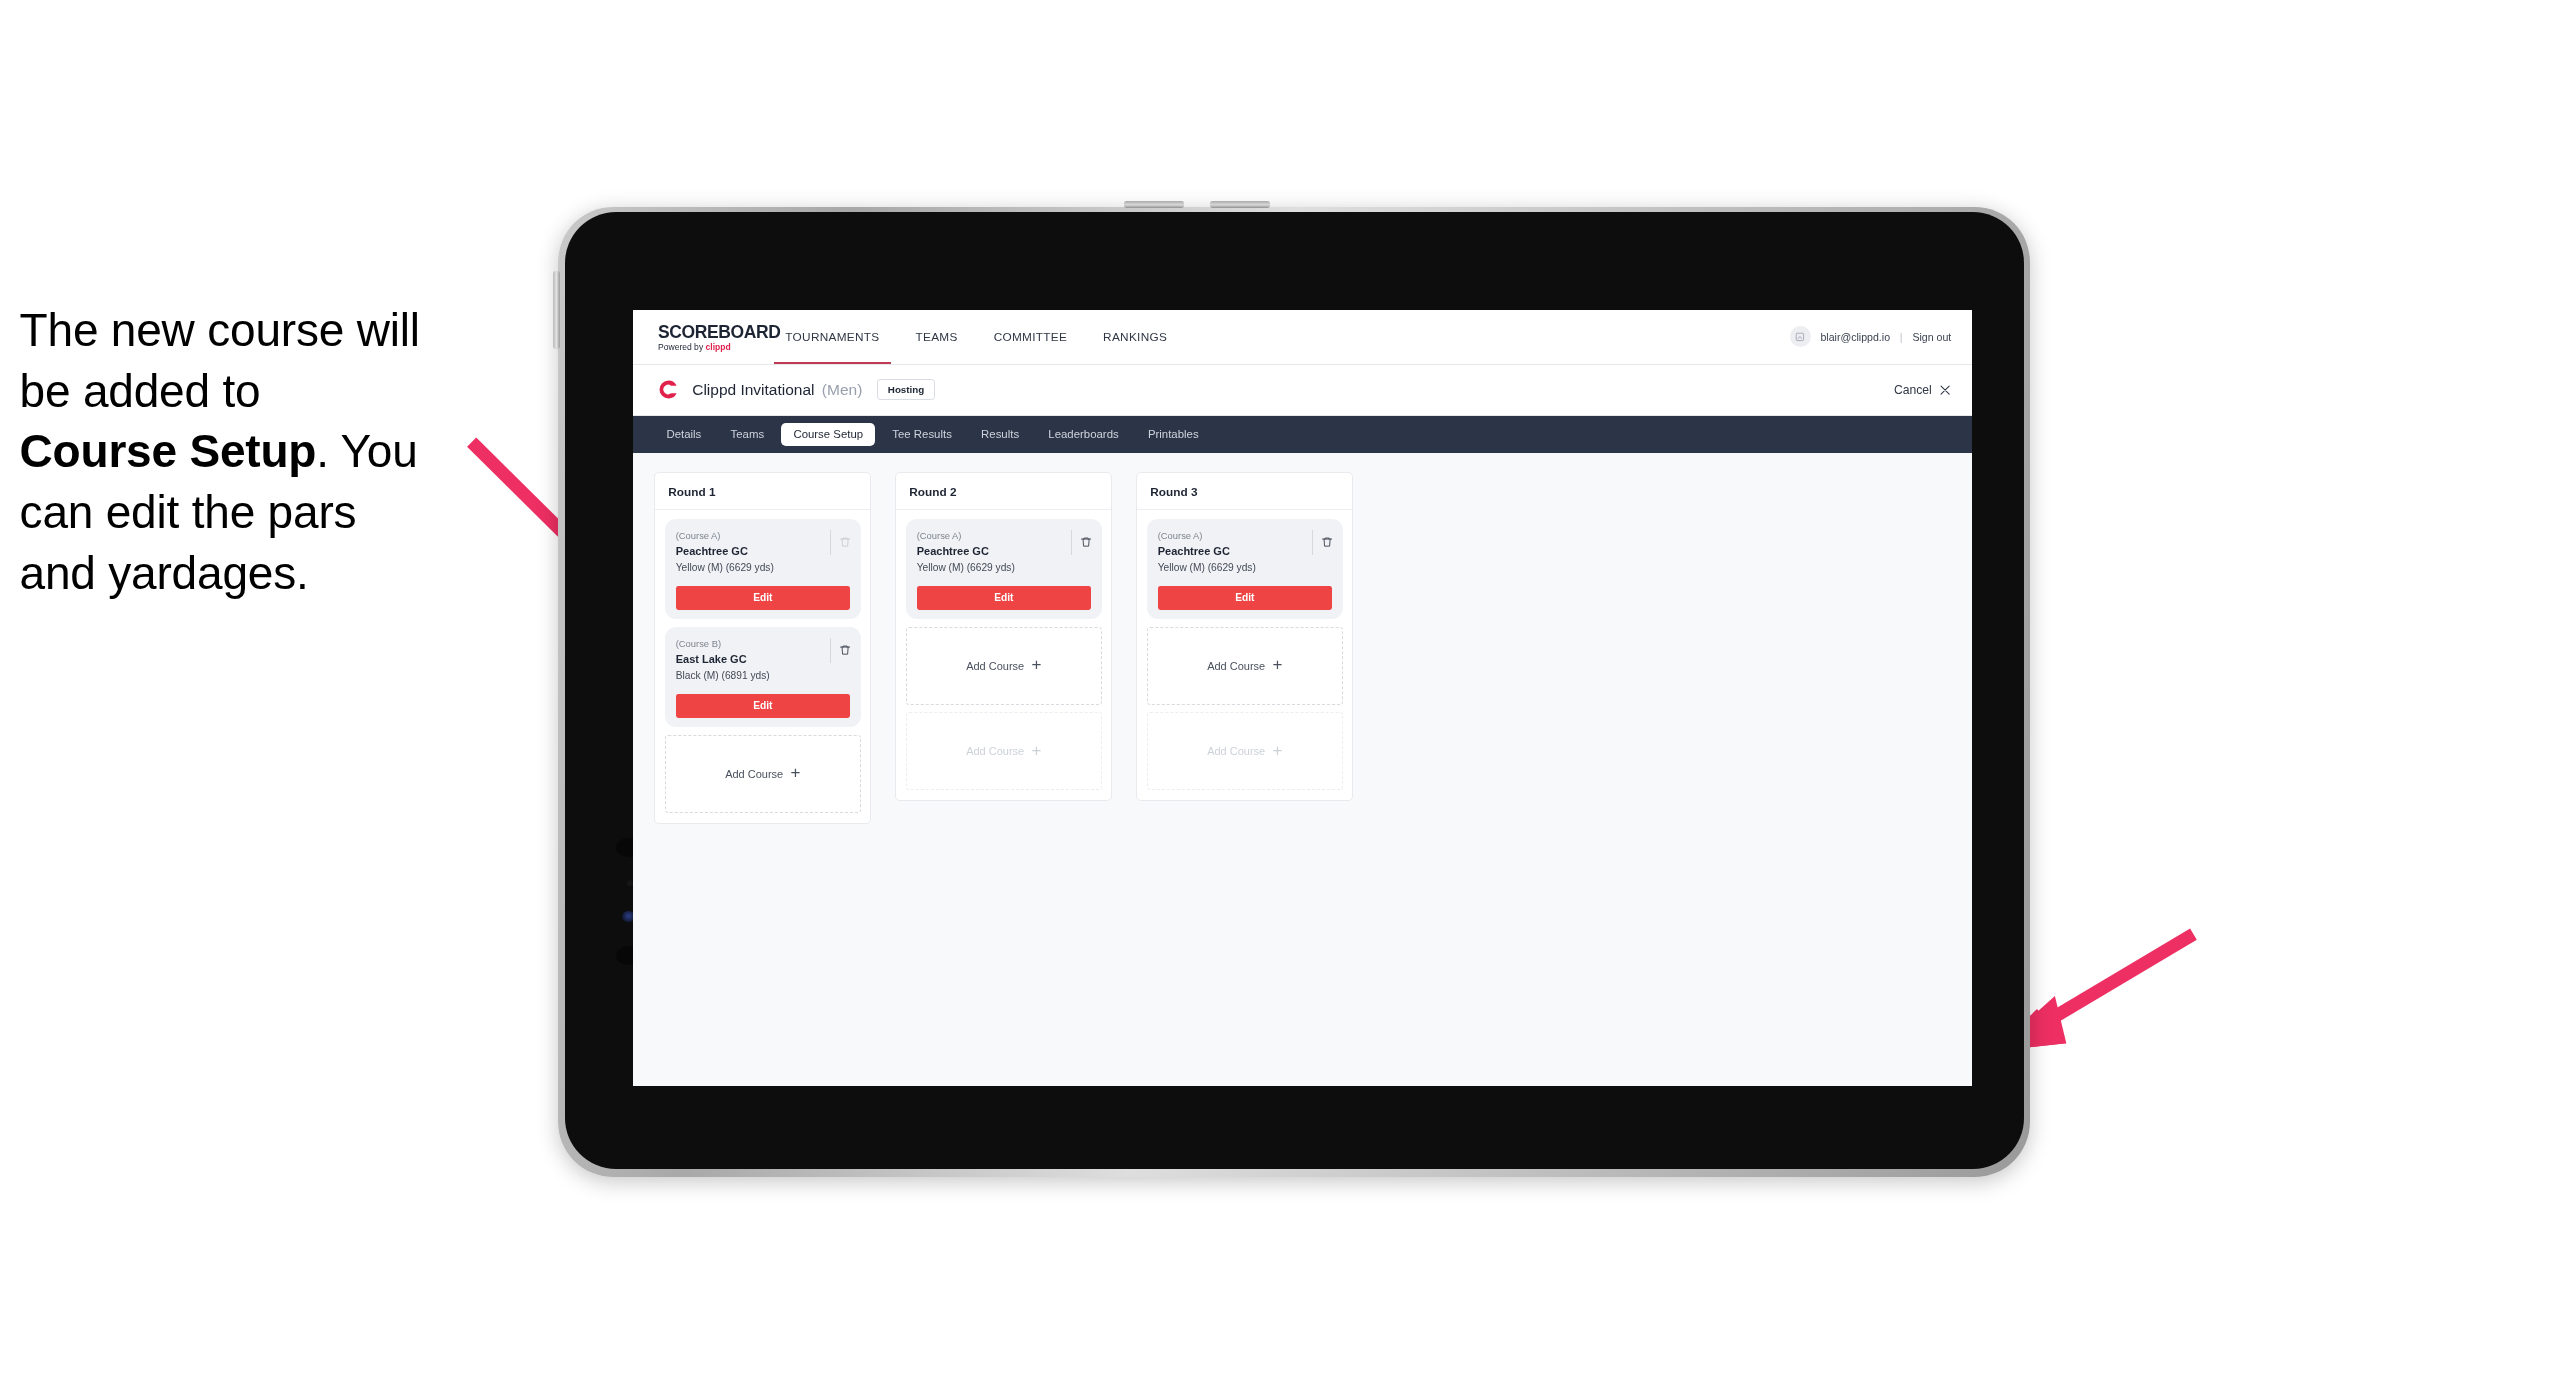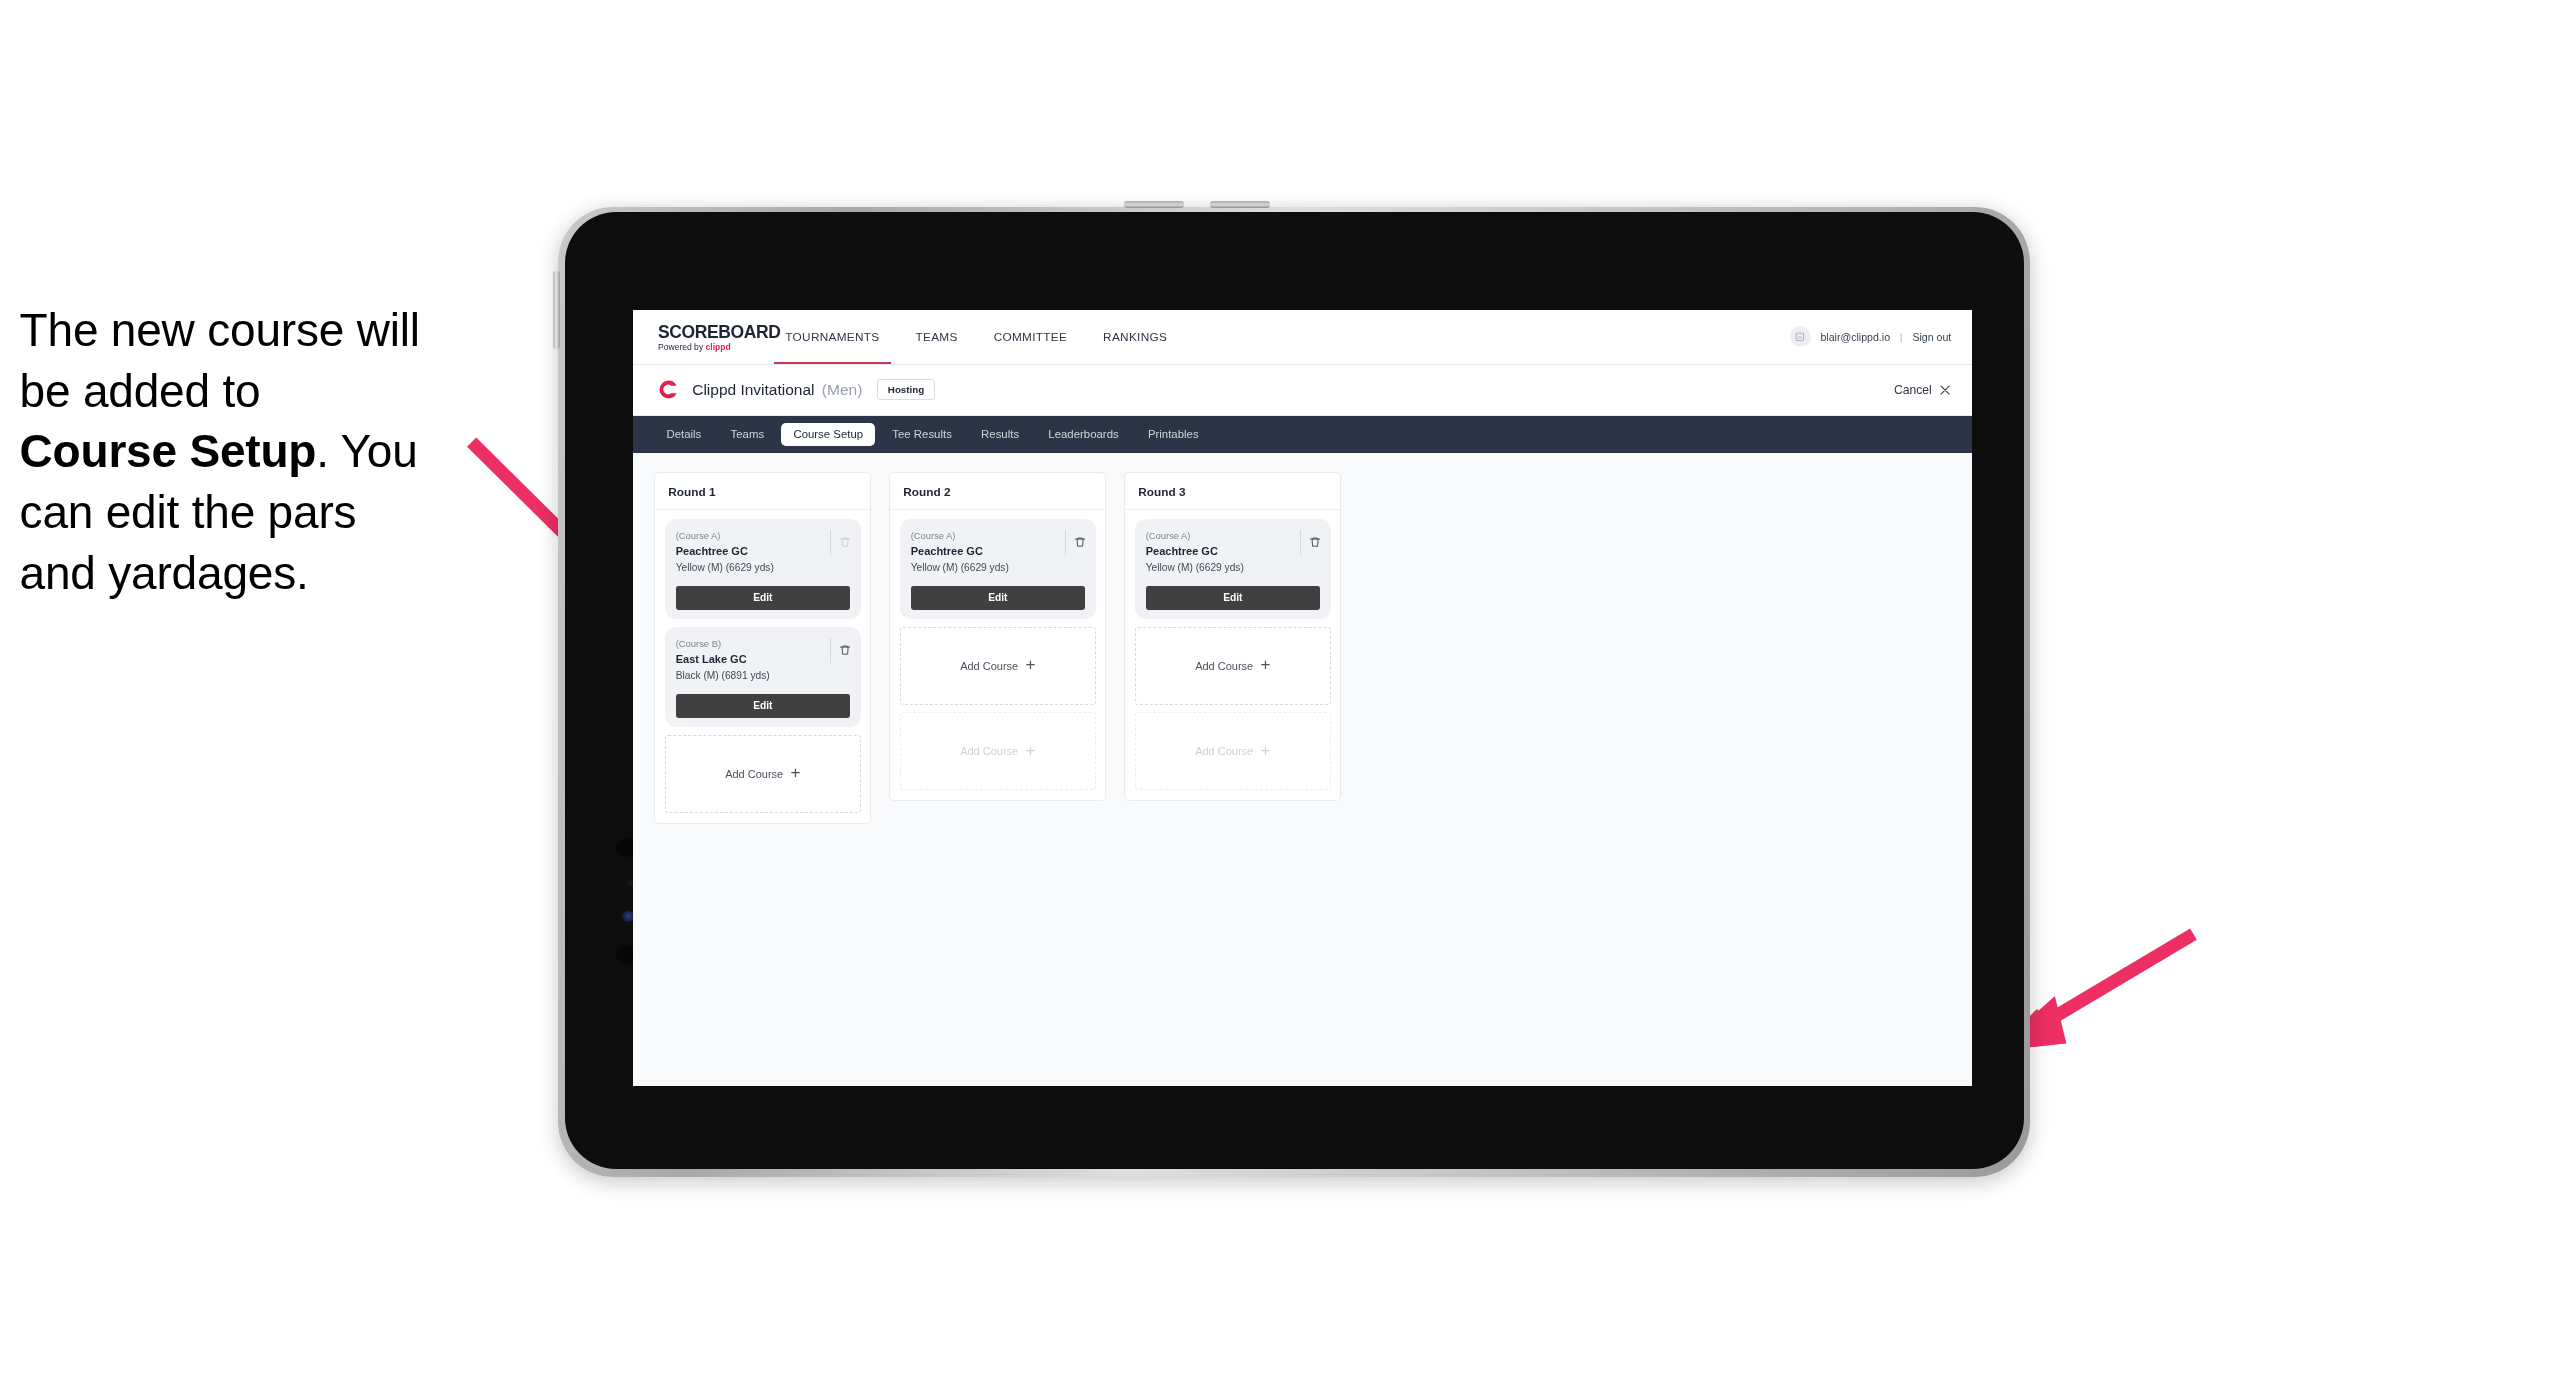--- a/index.html
+++ b/index.html
@@ -147,21 +147,21 @@
     display: flex; align-items: center; padding: 0 21px; gap: 4.9px;
   }
   .subtab {
     padding: 5.7px 12.2px; border-radius: 4.9px;
     font-size: 11.4px; color: #cfd4dd; cursor: pointer; line-height: 1;
   }
   .subtab.active { background: #ffffff; color: #1d2433; font-weight: 400; }
 
   
   #board {
-    padding: 19.6px 21px; display: flex; gap: 18px; align-items: flex-start;
+    padding: 19.6px 21px; display: flex; gap: 24px; align-items: flex-start;
   }
   .round-col {
     width: 217px; background: #ffffff;
     border: 0.8px solid #e9eaee; border-radius: 4.9px;
     overflow: hidden;
   }
   .round-head {
     padding: 11.4px 13px 10.6px;
     font-size: 11.8px; font-weight: 700; color: #1d2433;
     border-bottom: 0.8px solid #eceef1;
@@ -180,21 +180,21 @@
   .card-tools {
     position: absolute; right: 9px; top: 9.8px;
     display: flex; align-items: center; gap: 8.2px; height: 28px;
   }
   .tool-divider { width: 0.8px; height: 24.5px; background: #d5d8dd; }
   .trash-btn { cursor: pointer; display: flex; align-items: center; }
   .trash-btn.disabled { opacity: 0.30; cursor: default; }
 
   .edit-btn {
     margin-top: 9.8px; display: block; width: 100%;
-    background: #404040; color: #ffffff;
+    background: #ef4444; color: #ffffff;
     border: none; border-radius: 2.4px;
     height: 23.6px; font-size: 10.2px; font-weight: 700;
     font-family: "Liberation Sans", sans-serif; cursor: pointer;
   }
 
   .add-course {
     height: 78px; border: 0.8px dashed #d7dade; border-radius: 3.3px;
     background: #ffffff;
     display: flex; align-items: center; justify-content: center;
     gap: 7.3px; font-size: 11px; color: #4a515e; cursor: pointer;

